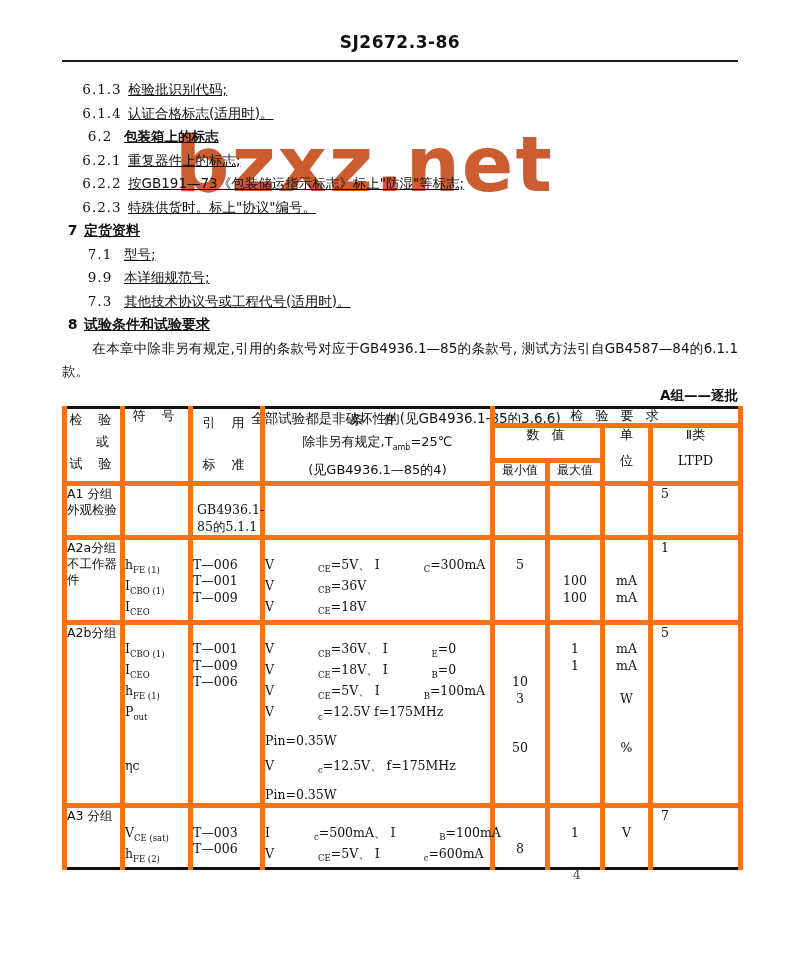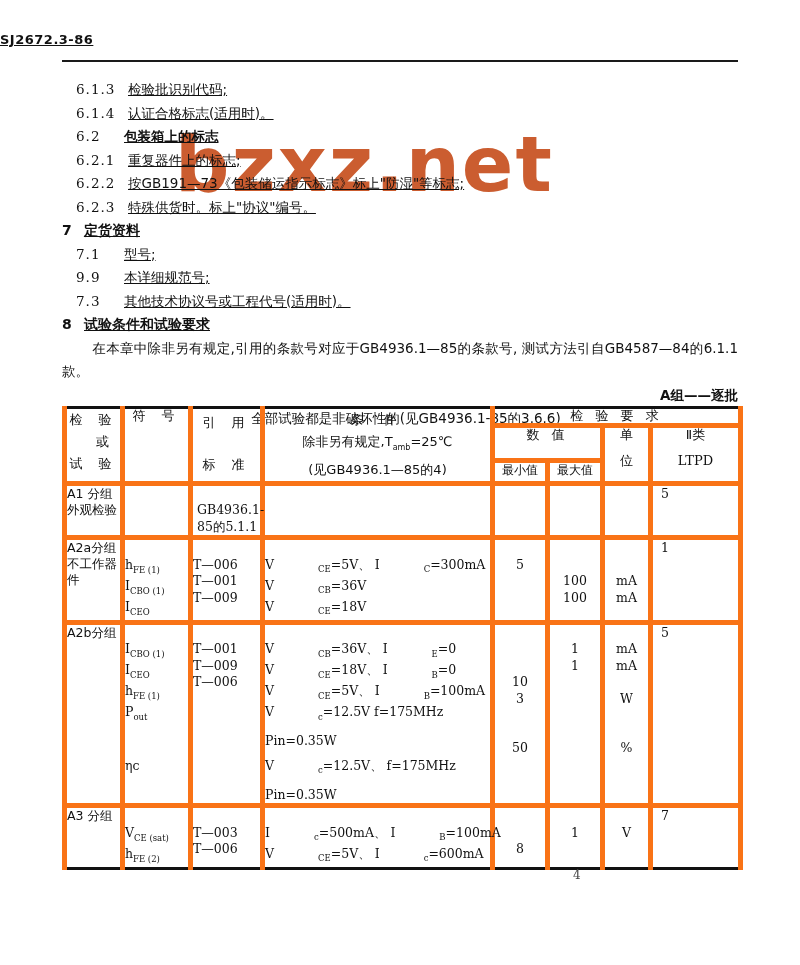--- a/index.html
+++ b/index.html
@@ -37,26 +37,26 @@
     user-select: none;
     z-index: 0;
     white-space: nowrap;
   }
 
   
   .doc-number {
     position: absolute;
     left: 0; right: 0;
     top: 32px;
+    text-align: center;
     font-family: "DejaVu Sans", "Liberation Sans", sans-serif;
     font-weight: bold;
-    font-size: 13px;
+    font-size: 17px;
     letter-spacing: .5px;
     z-index: 2;
-    text-decoration: underline;
   }
   .header-rule {
     position: absolute;
     left: 62px;
     right: 62px;
     top: 60px;
     height: 2px;
     background: #1a1a1a;
     z-index: 2;
   }
@@ -68,20 +68,21 @@
     top: 78px;
     width: 676px;
     z-index: 2;
   }
   .cl {
     display: flex;
     align-items: baseline;
     font-size: 13.5px;
     line-height: 23.5px;
     white-space: nowrap;
+    text-align: center;
   }
   .cl .num {
     font-family: "DejaVu Serif", serif;
     letter-spacing: 1px;
   }
   .cl .txt {
     font-family: "DejaVu Sans", "Liberation Sans", sans-serif;
     text-decoration: underline;
   }
   .lvl3 .num { width: 52px; margin-left: 14px; }

